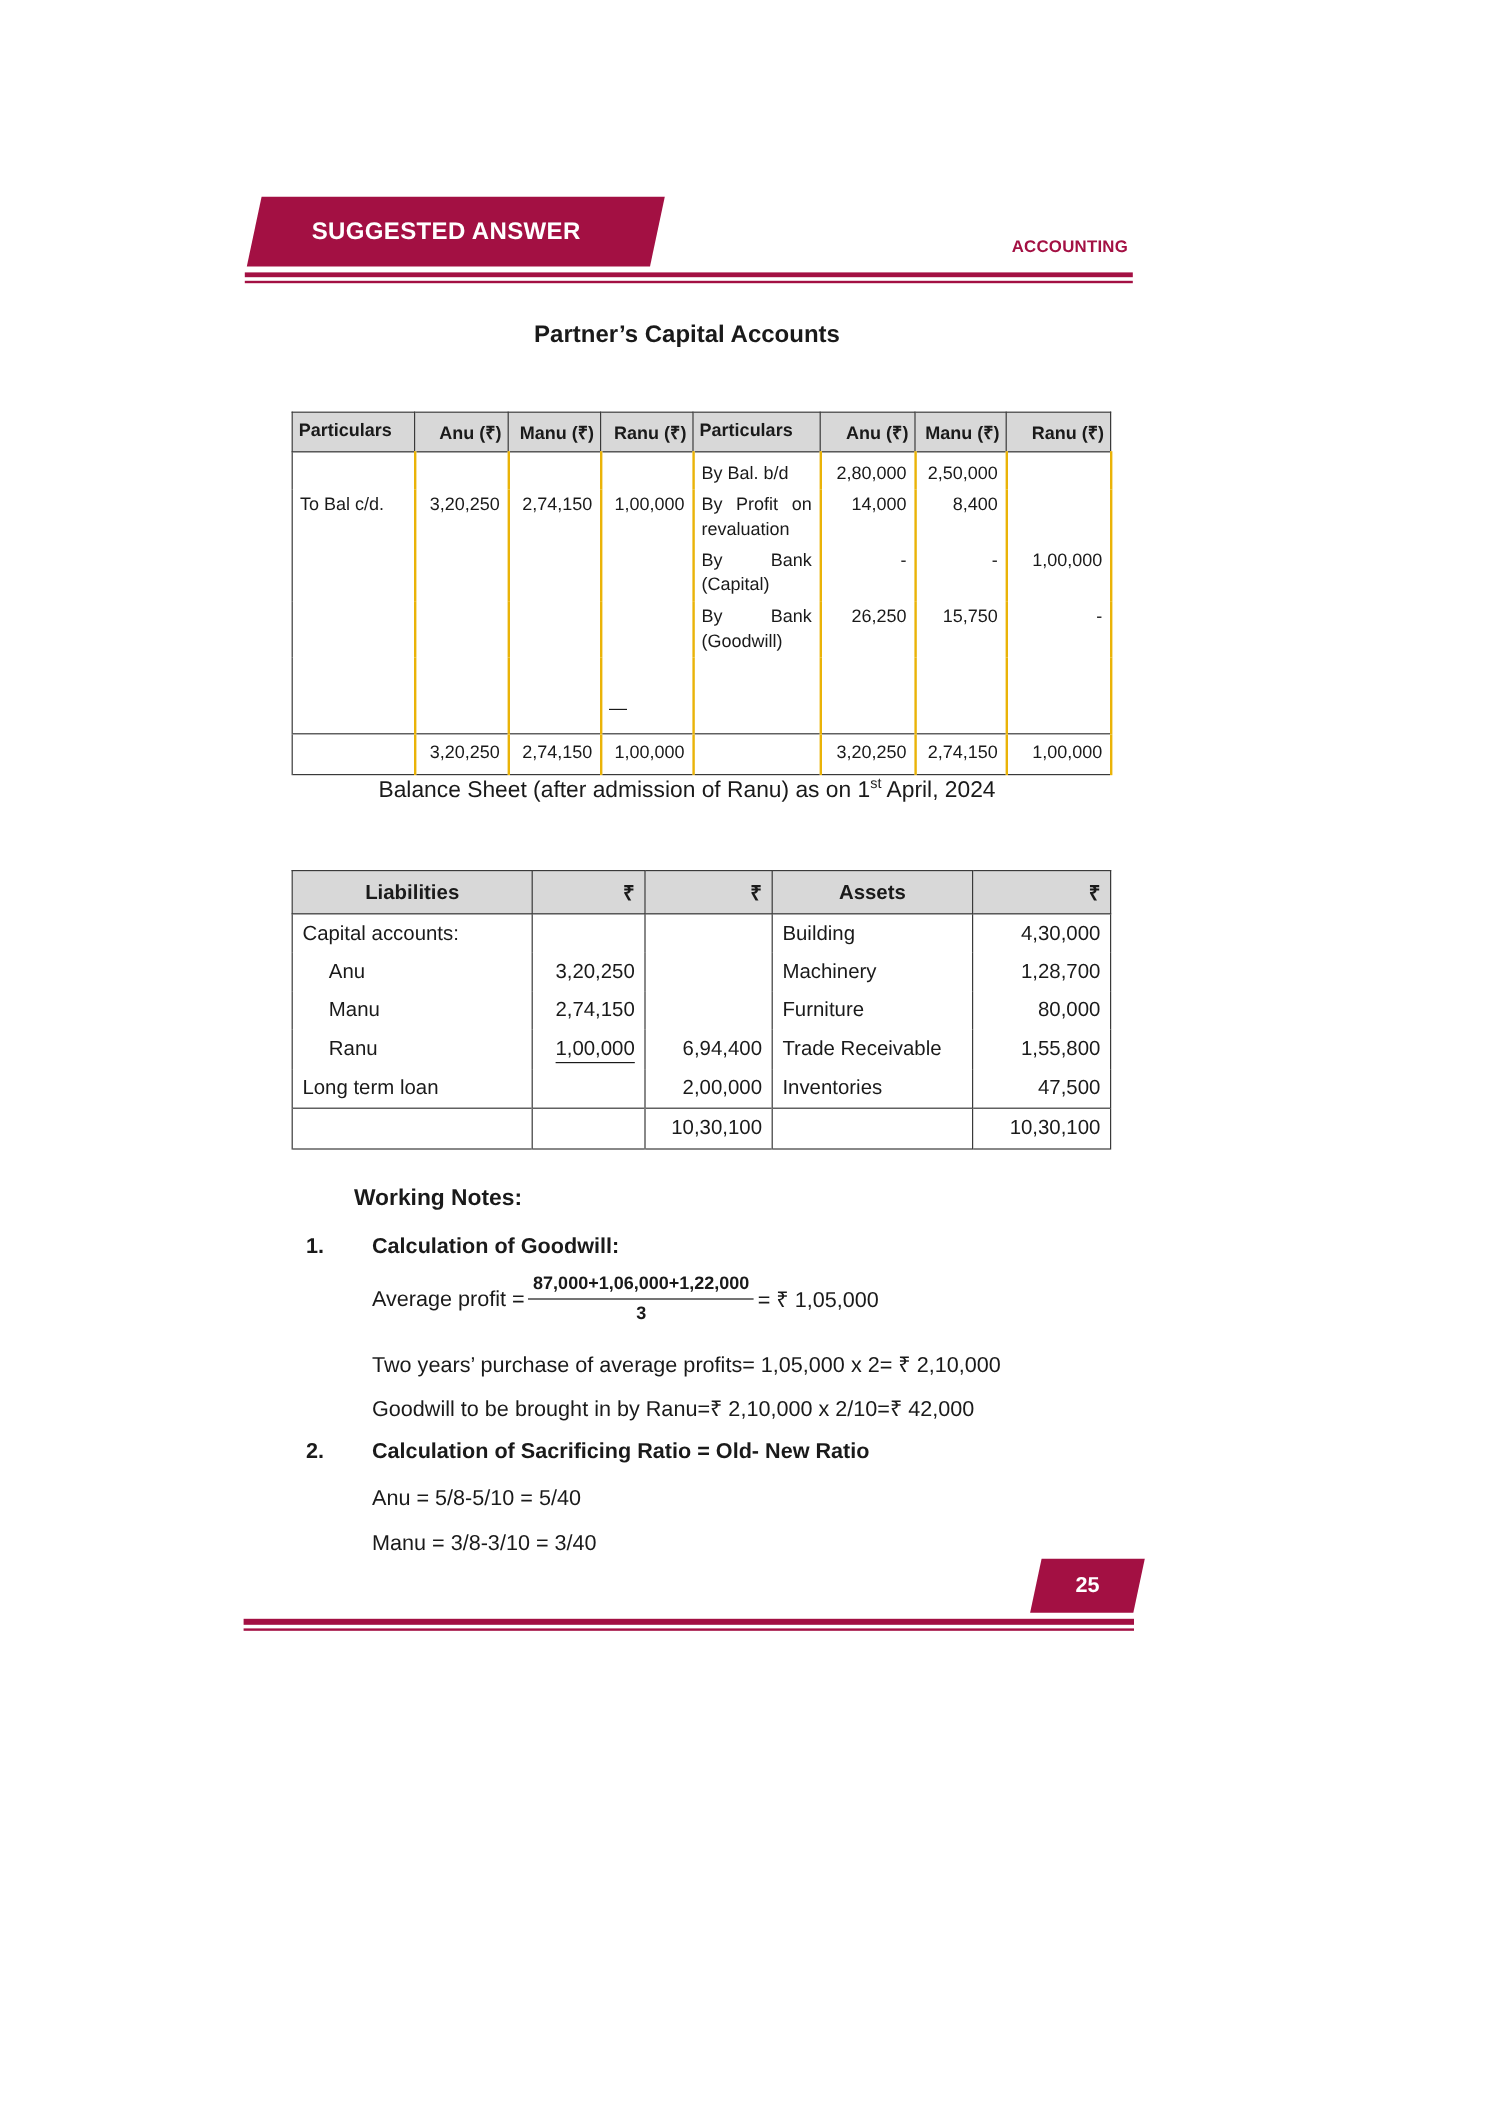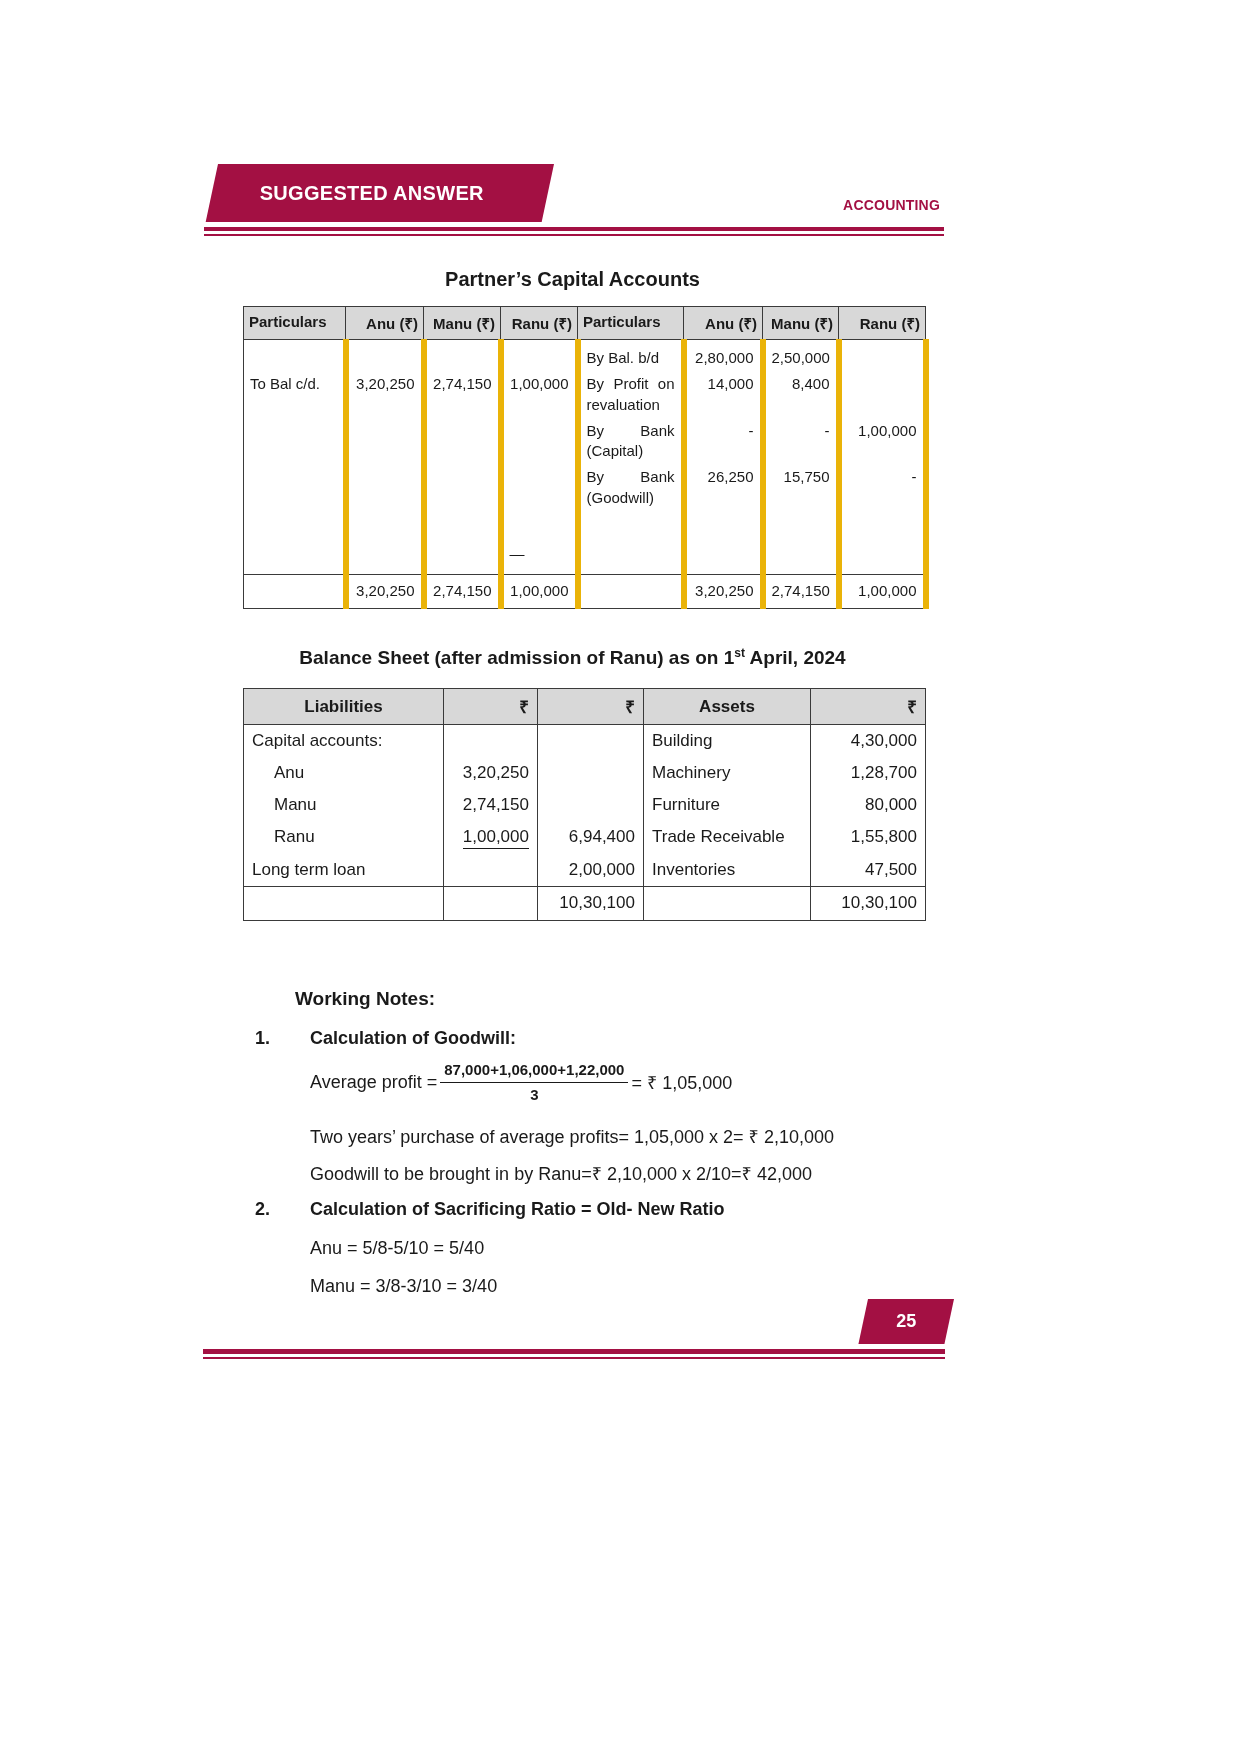--- a/index.html
+++ b/index.html
@@ -29,34 +29,34 @@
   .rule.h1 { top:227px; height:4px; }
   .rule.h2 { top:234px; height:2px; }
 
   
   .cap-title {
     position:absolute; left:205px; top:268px; width:735px; text-align:center;
     font-size:20px; font-weight:bold;
   }
   .bs-title {
     position:absolute; left:205px; top:646px; width:735px; text-align:center;
-    font-size:19px; font-weight:bold;
+    font-size:19px; font-weight:normal;
   }
   .bs-title sup { font-size:12px; }
 
   
-  table { border-collapse:collapse; table-layout:fixed; }
+  table { border-collapse:collapse; table-layout:fixed;margin-top:37px; }
   .cap-table-wrap { position:absolute; left:243px; top:306px; }
   .cap-table { width:682px; font-size:15px; border:1.5px solid #3a3a3a; }
   .cap-table th {
     border:1px solid #3a3a3a; background:var(--head-bg); font-weight:bold;
     padding:6px 5px; vertical-align:top;
   }
   .cap-table td {
-    border-left:1px solid #3a3a3a; border-right:6px solid #eab308;
+    border-left:1px solid #3a3a3a; border-right:2px solid #eab308;
     padding:3px 6px; vertical-align:top; line-height:1.35;
   }
   .cap-table tr.first td { padding-top:8px; }
   .cap-table tr.total td { border-top:1px solid #3a3a3a; padding:6px 6px; }
   .cap-table tr.spacer td { height:64px; vertical-align:bottom; padding-bottom:10px; }
   .num { text-align:right; }
   .hnum { text-align:right; }
   .part { text-align:justify; text-align-last:left; }
 
   .bs-table-wrap { position:absolute; left:243px; top:688px; }

